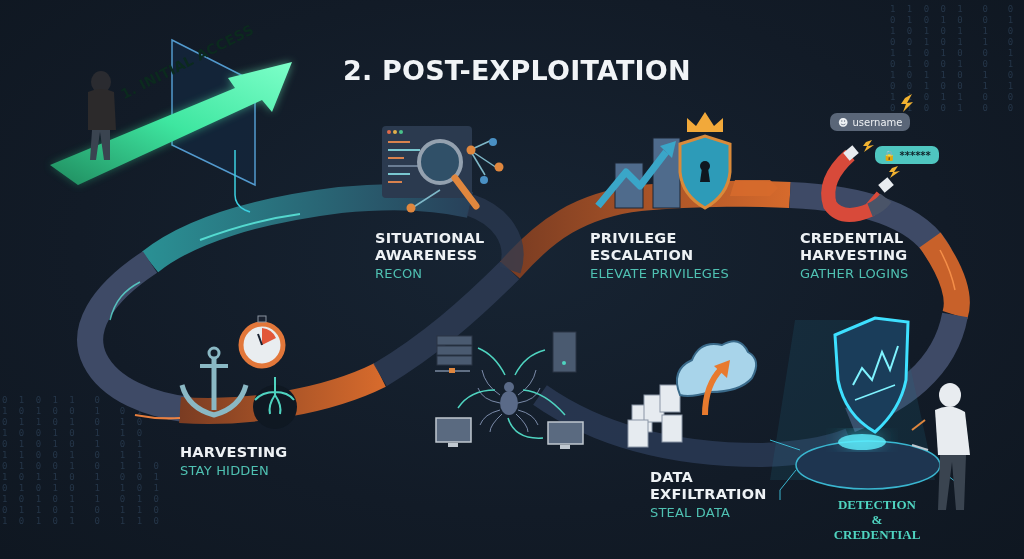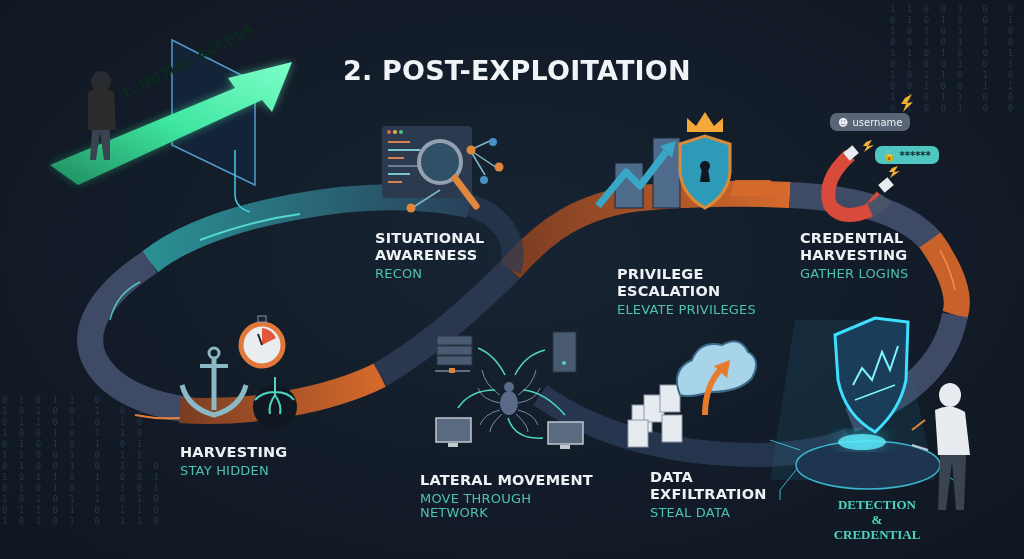--- a/index.html
+++ b/index.html
@@ -252,41 +252,37 @@
     <span style="font-size:10px;">🔒</span>
     <span>******</span>
   </div>
 
   <div class="label" style="left:375px;top:230px;width:140px;">
     <div class="t">SITUATIONAL</div>
     <div class="t">AWARENESS</div>
     <div class="s">RECON</div>
   </div>
 
-  <div class="label" style="left:617px;top:230px;width:150px;margin-top:36px;">
+  <div class="label" style="left:590px;top:230px;width:150px;">
     <div class="t">PRIVILEGE</div>
     <div class="t">ESCALATION</div>
     <div class="s">ELEVATE PRIVILEGES</div>
   </div>
 
   <div class="label" style="left:800px;top:230px;width:130px;">
     <div class="t">CREDENTIAL</div>
     <div class="t">HARVESTING</div>
     <div class="s">GATHER LOGINS</div>
   </div>
 
   <div class="label" style="left:180px;top:444px;width:130px;">
     <div class="t">HARVESTING</div>
     <div class="s">STAY HIDDEN</div>
   </div>
 
-  <div class="label" style="left:420px;top:472px;width:180px;">
-    <div class="t">LATERAL MOVEMENT</div>
-    <div class="s">MOVE THROUGH NETWORK</div>
-  </div>
 
   <div class="label" style="left:650px;top:469px;width:140px;">
     <div class="t">DATA</div>
     <div class="t">EXFILTRATION</div>
     <div class="s">STEAL DATA</div>
   </div>
 
   <div class="det">
     <div>DETECTION &amp;</div>
     <div>CREDENTIAL</div>

